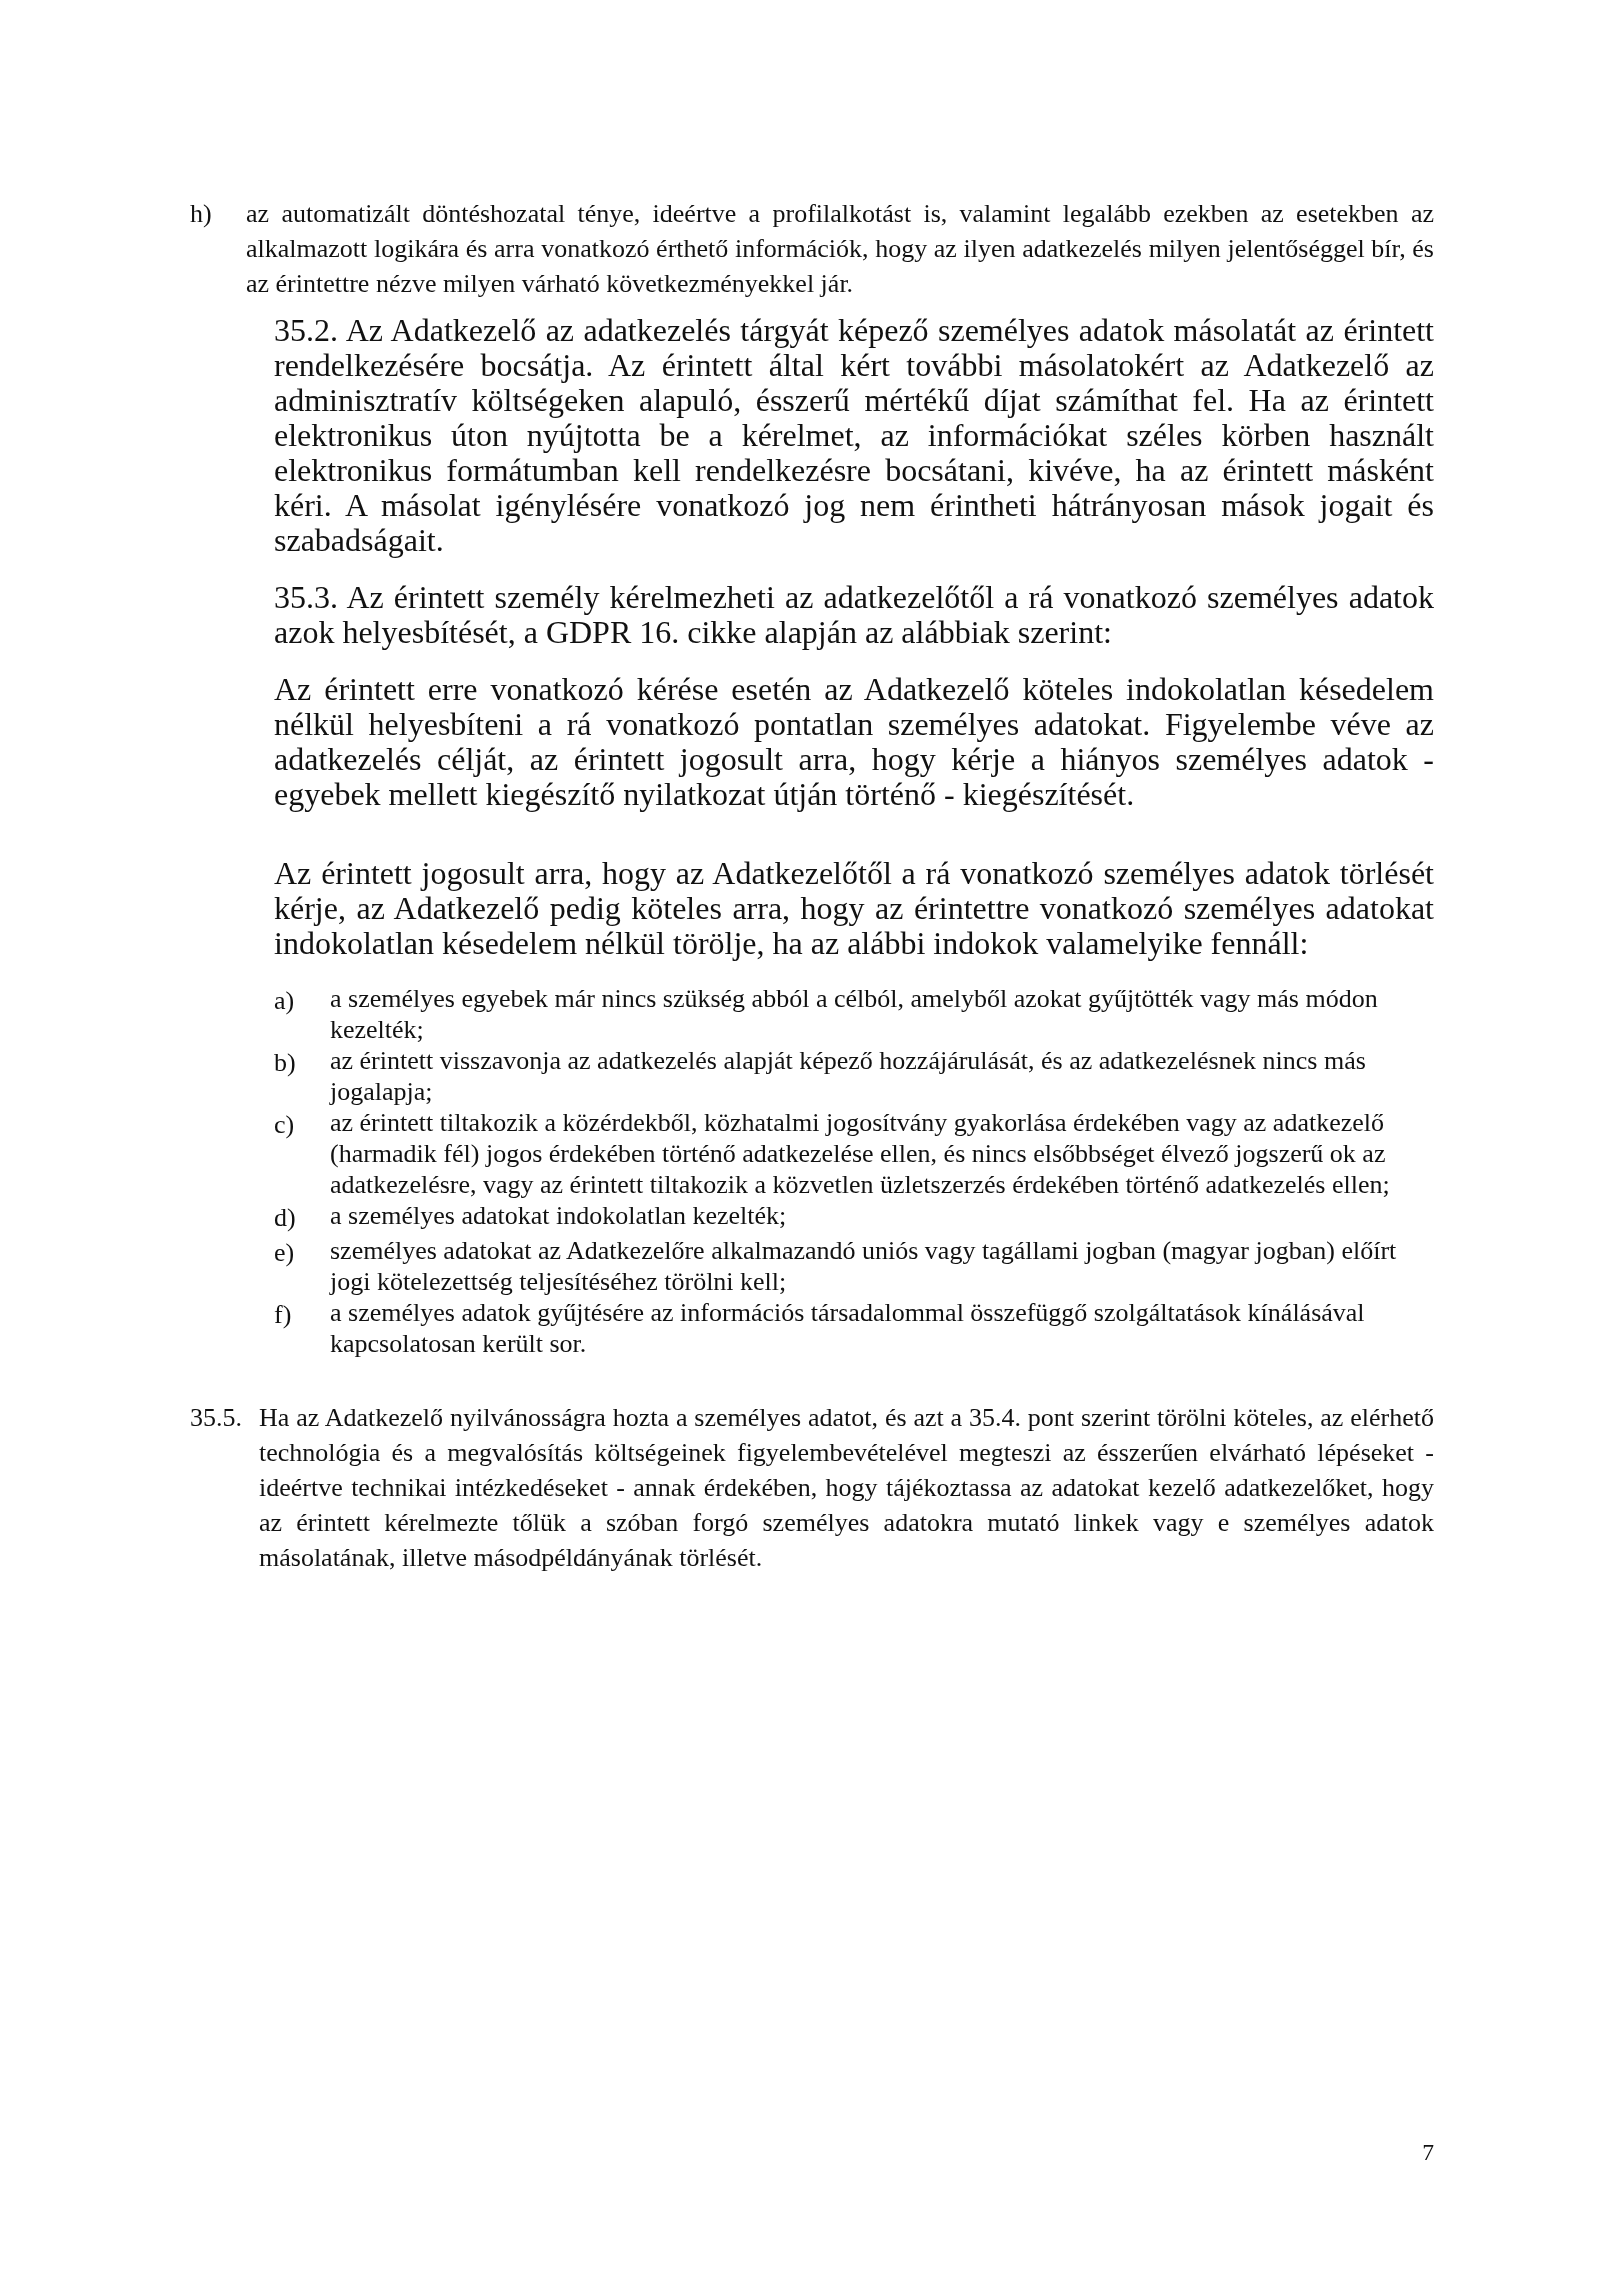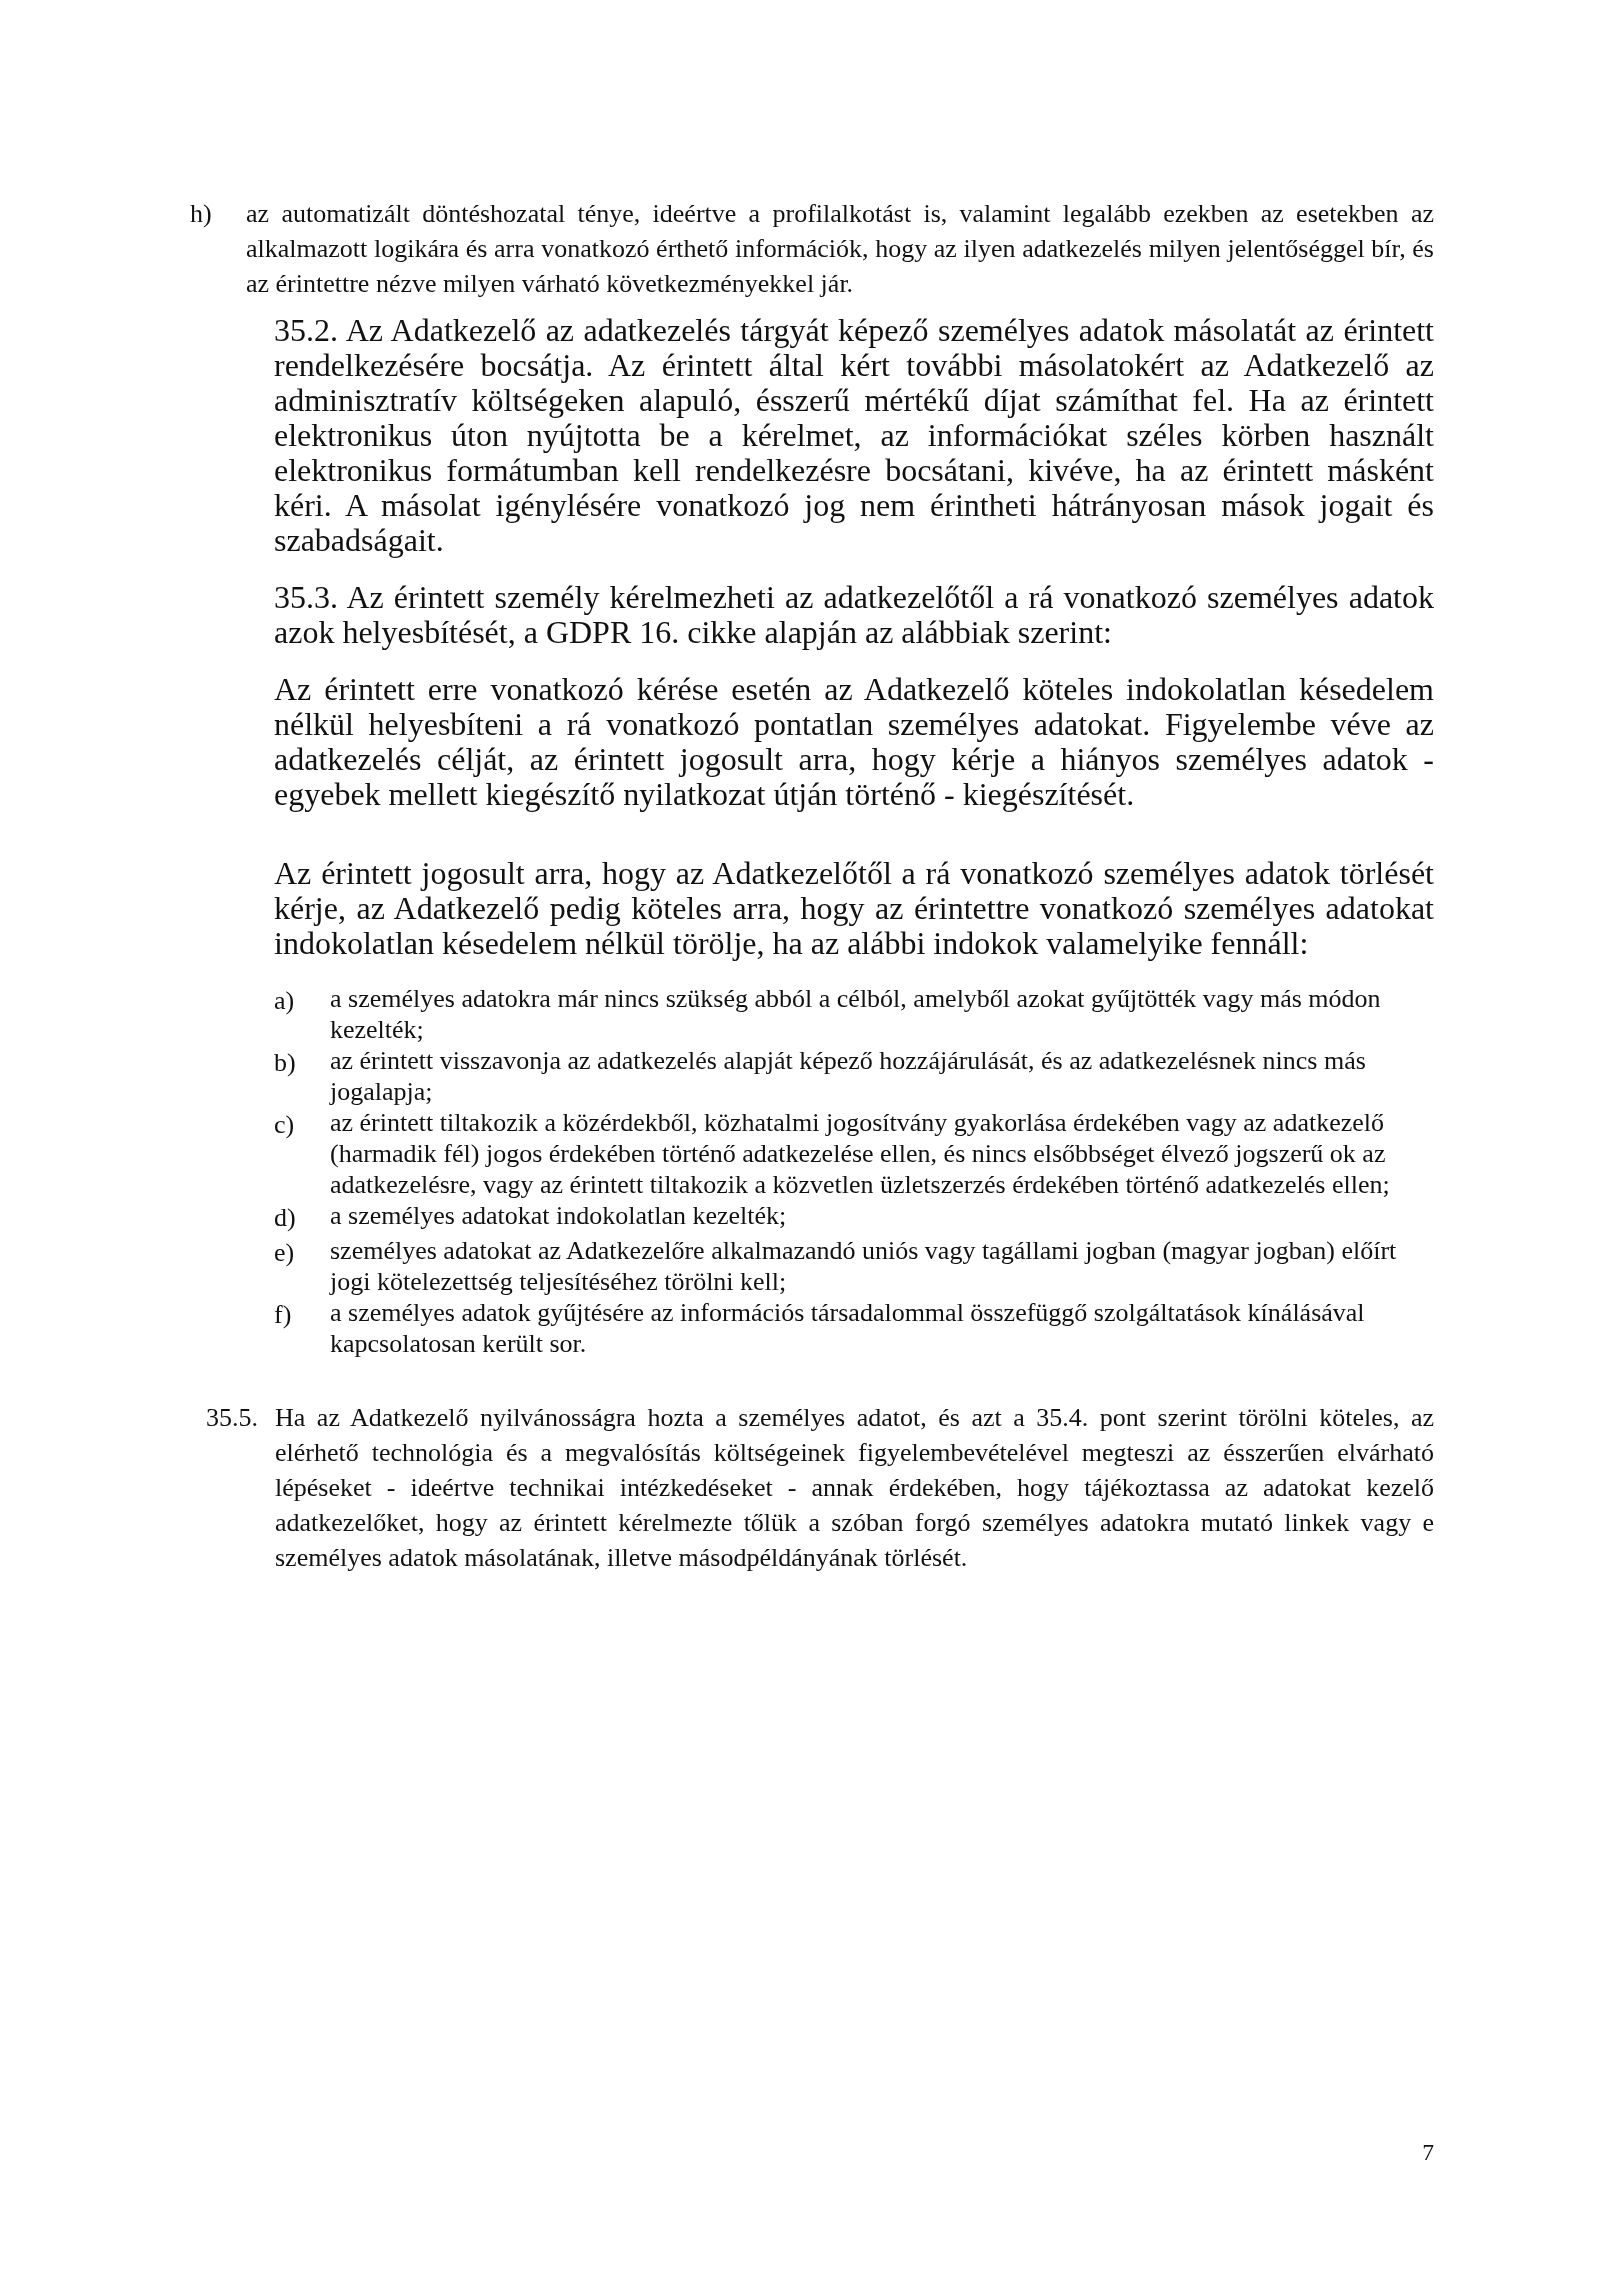--- a/index.html
+++ b/index.html
@@ -74,21 +74,21 @@
 
   
   .clause {
     margin-left: 84px;
     width: calc(100% - 84px);
   }
 
   
   .clause-outdent {
     position: relative;
-    margin-left: 16px;
+    margin-left: 0;
     padding-left: 69px;
     font-size: 26px;
     line-height: 35px;
     text-align: justify;
     text-justify: inter-word;
   }
   .clause-outdent > .num {
     position: absolute;
     left: 0;
     top: 0;
@@ -147,21 +147,21 @@
     <div class="clause">
       <p class="para">Az érintett jogosult arra, hogy az Adatkezelőtől a rá vonatkozó személyes adatok törlését kérje, az Adatkezelő pedig köteles arra, hogy az érintettre vonatkozó személyes adatokat indokolatlan késedelem nélkül törölje, ha az alábbi indokok valamelyike fennáll:</p>
     </div>
 
     <div class="spacer-md"></div>
 
     <div class="clause sublist">
 
       <div class="lettered left-align">
         <span class="marker">a)</span>
-        <span class="body">a személyes adatokra már nincs szükség abból a célból, amelyből azokat gyűjtötték vagy más módon kezelték;</span>
+        <span class="body">a személyes egyebek már nincs szükség abból a célból, amelyből azokat gyűjtötték vagy más módon kezelték;</span>
       </div>
 
       <div class="lettered left-align">
         <span class="marker">b)</span>
         <span class="body">az érintett visszavonja az adatkezelés alapját képező hozzájárulását, és az adatkezelésnek nincs más jogalapja;</span>
       </div>
 
       <div class="lettered left-align">
         <span class="marker">c)</span>
         <span class="body">az érintett tiltakozik a közérdekből, közhatalmi jogosítvány gyakorlása érdekében vagy az adatkezelő (harmadik fél) jogos érdekében történő adatkezelése ellen, és nincs elsőbbséget élvező jogszerű ok az adatkezelésre, vagy az érintett tiltakozik a közvetlen üzletszerzés érdekében történő adatkezelés ellen;</span>

